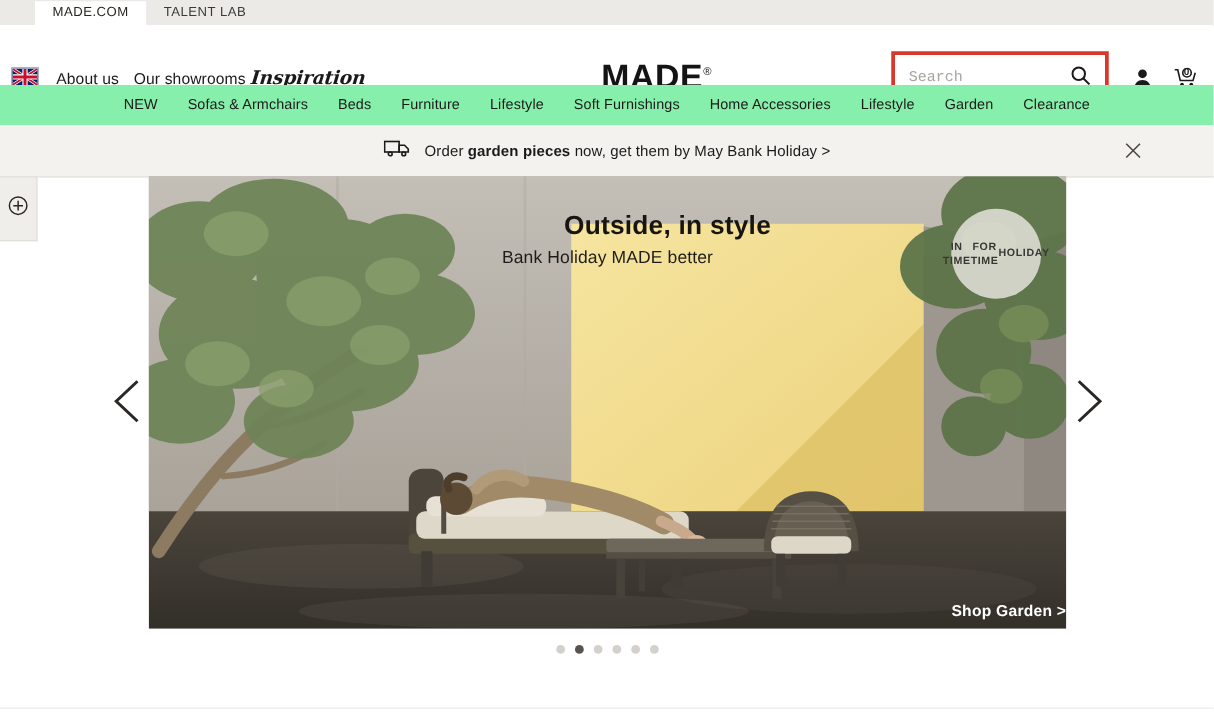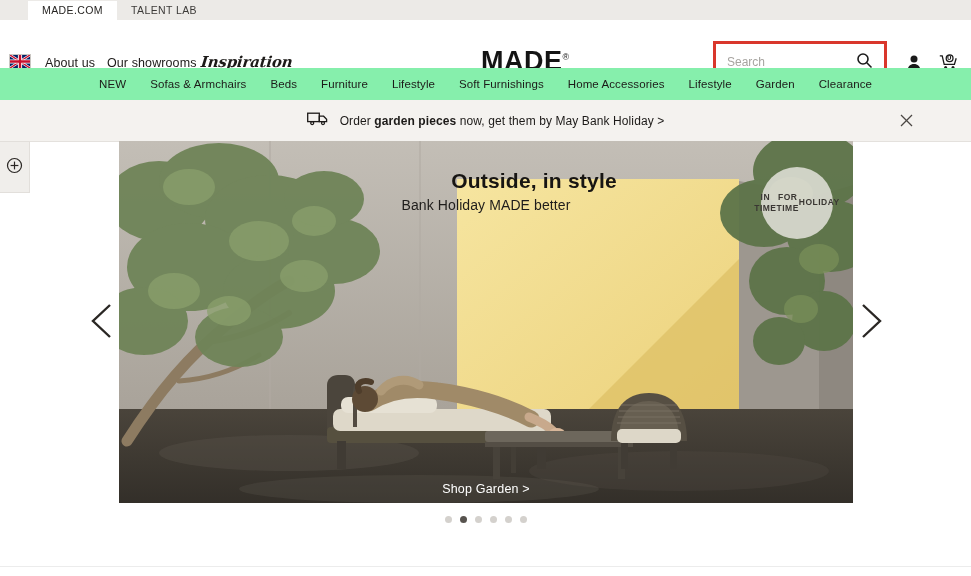--- a/index.html
+++ b/index.html
@@ -59,21 +59,21 @@
     border:3px solid #d9372c; box-sizing:border-box; background:transparent;
     pointer-events:none;
   }
   .search-wrap {
     position:absolute; left:725px; top:31px; width:152px; height:26px;
     border-bottom:1px solid #9a9794;
   }
   .search-input {
     position:absolute; left:0; top:0; width:120px; height:20px;
     border:none; outline:none; background:transparent;
-    font-family:Liberation Sans, sans-serif; font-size:12px; color:#3b3936;
+    font-family:Liberation Mono, monospace; font-size:12px; color:#3b3936;
   }
   .search-input::placeholder { color:#a7a4a0; }
   .search-icon { position:absolute; right:4px; top:1px; cursor:pointer; }
 
   .acct-icon { position:absolute; left:906px; top:34px; cursor:pointer; }
   .cart-icon { position:absolute; left:939px; top:34px; cursor:pointer; }
   .cart-count {
     position:absolute; left:947px; top:33px;
     font-size:8px; font-weight:700; color:#1a1a1a;
   }
@@ -119,22 +119,22 @@
   .hero-head {
     position:absolute; left:0; top:28px; width:734px; text-align:center;
     font-size:21px; font-weight:700; color:#17151300; color:#171513;
     letter-spacing:.2px; z-index:5;padding-left:48px;
   }
   .hero-sub {
     position:absolute; left:0; top:56px; width:734px; text-align:center;
     font-size:14px; color:#1f1d1b; letter-spacing:.1px; z-index:5;
   }
   .hero-cta {
-    position:absolute; left:0; top:341px; width:734px; text-align:center;
-    font-size:12.5px; font-weight:400; color:#ffffff;
+    position:absolute; left:0; top:341px; width:734px; text-align:right;
+    font-size:12.5px; font-weight:700; color:#ffffff;
     letter-spacing:.2px; z-index:6; cursor:pointer;
   }
   .badge {
     position:absolute; left:642px; top:26px; width:72px; height:72px;
     border-radius:50%; background:rgba(236,234,229,.80);
     display:flex; flex-direction:row; align-items:center;
     justify-content:center; z-index:6;
     font-size:8.5px; font-weight:700; color:#3a3733;
     letter-spacing:.5px; line-height:1.35; text-align:center;
   }

